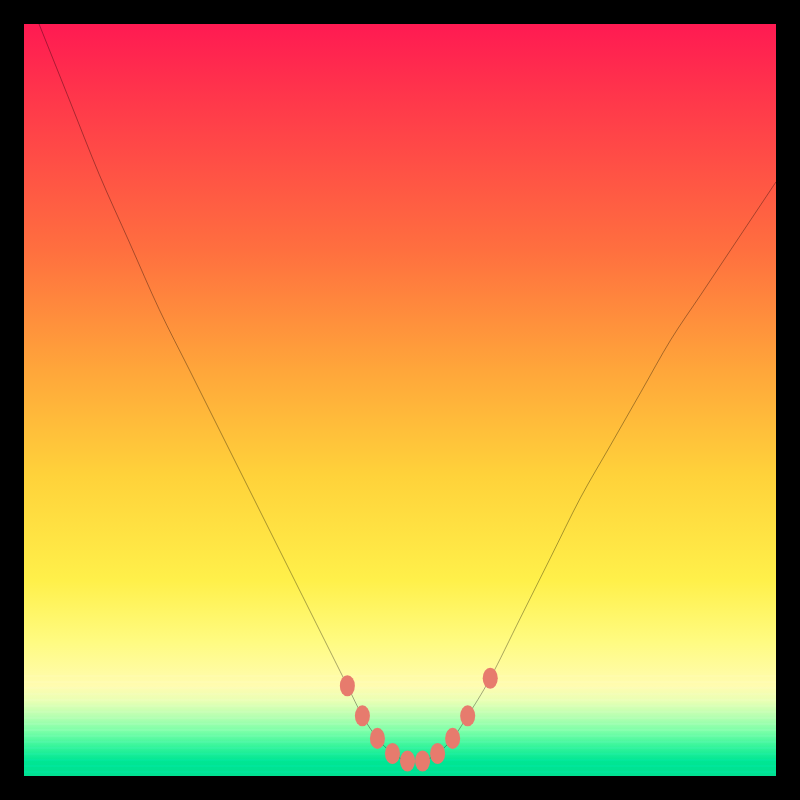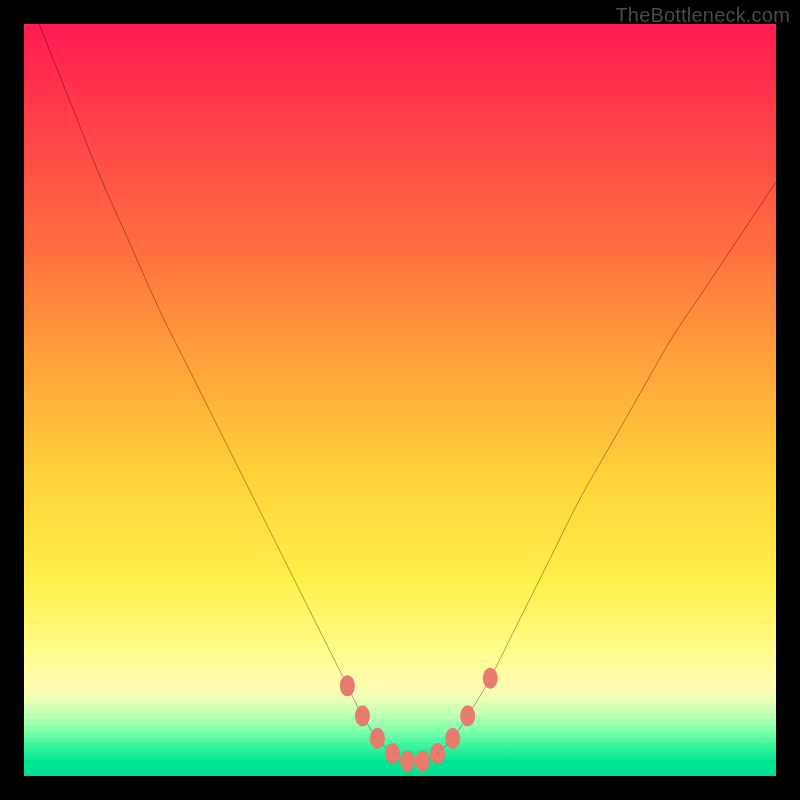--- a/index.html
+++ b/index.html
@@ -105,14 +105,13 @@
           <ellipse cx="49" cy="97" rx="1" ry="1.4" class="marker"></ellipse>
           <ellipse cx="51" cy="98" rx="1" ry="1.4" class="marker"></ellipse>
           <ellipse cx="53" cy="98" rx="1" ry="1.4" class="marker"></ellipse>
           <ellipse cx="55.00000000000001" cy="97" rx="1" ry="1.4" class="marker"></ellipse>
           <ellipse cx="56.99999999999999" cy="95" rx="1" ry="1.4" class="marker"></ellipse>
           <ellipse cx="59" cy="92" rx="1" ry="1.4" class="marker"></ellipse>
           <ellipse cx="62" cy="87" rx="1" ry="1.4" class="marker"></ellipse>
         </g>
     </svg>
   </div>
-  <div class="watermark">TheBottleneck.com</div>
 </div>
 
 </body></html>

